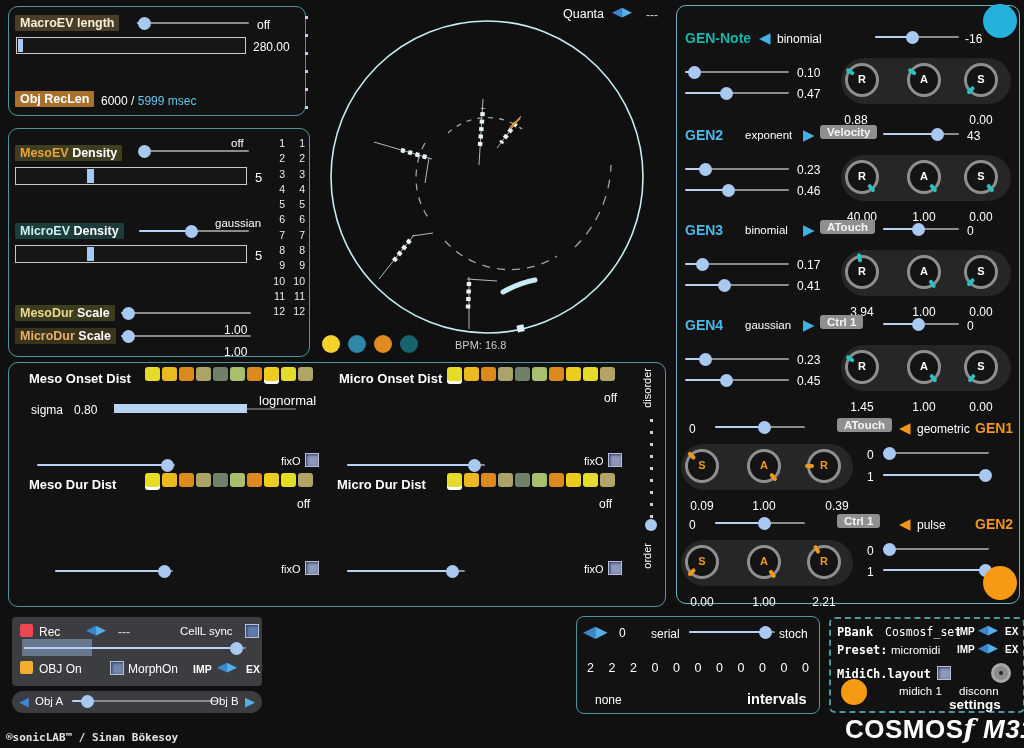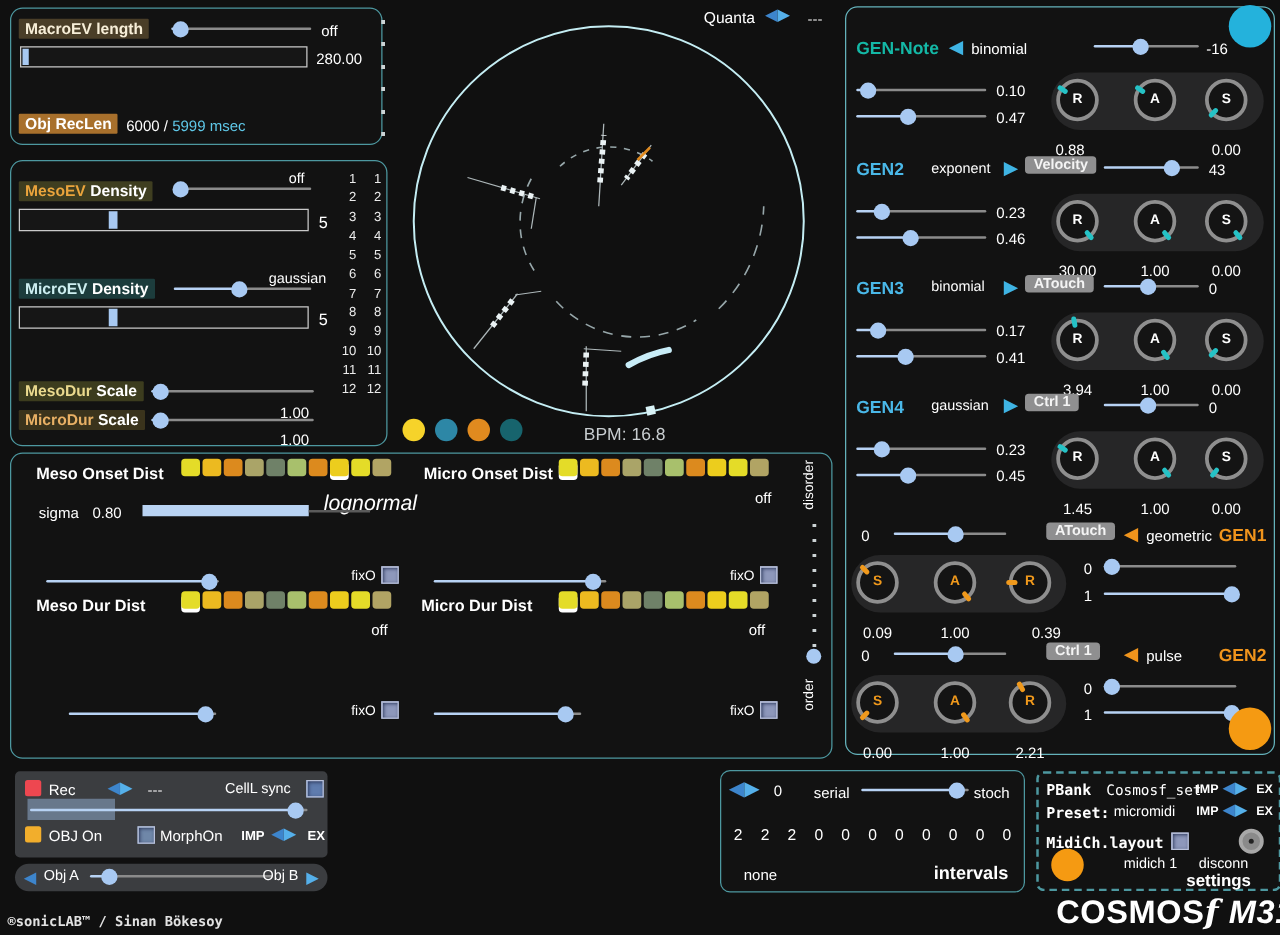--- a/index.html
+++ b/index.html
@@ -166,37 +166,37 @@
     <line x1="150" y1="272" x2="180" y2="274" stroke="#aeb8ba" stroke-width="1"></line>
     <path d="M 186 285 Q 202 276 218 273" stroke="#c8ecf7" stroke-width="5" fill="none" stroke-linecap="round"></path>
   </svg>
 
   <div class="dotrow" style="left:322px;top:335px;">
       <span style="background: rgb(246, 211, 42);"></span>
       <span style="background: rgb(45, 135, 166);"></span>
       <span style="background: rgb(224, 138, 31);"></span>
       <span style="background: rgb(23, 100, 109);"></span>
     </div>
-  <span class="t" style="left:455px;top:339px;color:#c8cdd0;font-size:14px;margin-left:12px;">BPM: 16.8</span>
+  <span class="t" style="left:455px;top:339px;color:#c8cdd0;font-size:11px;">BPM: 16.8</span>
 
   <div class="panel" style="left:8px;top:362px;width:656px;height:243px;">
     <span class="t" style="left:20px;top:8px;font-weight:bold;font-size:13px;">Meso Onset Dist</span>
     <div class="sqrow" style="left:136px;top:4px;">
         <span class="sq" style="background: rgb(228, 220, 40);"></span>
         <span class="sq" style="background: rgb(236, 186, 32);"></span>
         <span class="sq" style="background: rgb(220, 138, 30);"></span>
         <span class="sq" style="background: rgb(170, 164, 104);"></span>
         <span class="sq" style="background: rgb(111, 129, 104);"></span>
         <span class="sq" style="background: rgb(168, 192, 108);"></span>
         <span class="sq" style="background: rgb(220, 138, 30);"></span>
         <span class="sq sel" style="background: rgb(236, 205, 29);"></span>
         <span class="sq" style="background: rgb(228, 220, 40);"></span>
         <span class="sq" style="background: rgb(177, 164, 100);"></span>
       </div>
-    <span class="t" style="left:250px;top:30px;font-size:17px;font-style:italic;">lognormal</span>
+    <span class="t" style="left:250px;top:30px;font-size:13px;">lognormal</span>
     <span class="t" style="left:22px;top:40px;font-size:12px;">sigma</span>
     <span class="t" style="left:65px;top:40px;font-size:12px;">0.80</span>
     <div style="position:absolute;left:105px;top:41px;width:182px;height:10px;">
       <i style="position:absolute;left:0;top:0;width:73%;height:9px;background:#b9d3f3;"></i>
       <i style="position:absolute;left:73%;right:0;top:4px;height:2px;background:#5a5a5a;"></i>
     </div>
 
     <span class="t" style="left:330px;top:8px;font-weight:bold;font-size:13px;">Micro Onset Dist</span>
     <div class="sqrow" style="left:438px;top:4px;">
         <span class="sq sel" style="background: rgb(228, 220, 40);"></span>
@@ -306,21 +306,21 @@
         <span class="lt">R</span>
       </div>
     <div class="knob" style="left:230px;top:154px;">
         <i class="tickw" style="transform:rotate(140deg);"></i>
         <span class="lt">A</span>
       </div>
     <div class="knob" style="left:287px;top:154px;">
         <i class="tickw" style="transform:rotate(140deg);"></i>
         <span class="lt">S</span>
       </div>
-    <span class="kval" style="left:167px;top:204px;">30.00</span>
+    <span class="kval" style="left:167px;top:204px;">40.00</span>
     <span class="kval" style="left:229px;top:204px;">1.00</span>
     <span class="kval" style="left:286px;top:204px;">0.00</span>
 
     <span class="t" style="left:8px;top:216px;color:#4ab8e8;font-weight:bold;font-size:14px;">GEN3</span>
     <span class="t" style="left:68px;top:218px;font-size:11.5px;">binomial</span>
     <span class="arr" style="position:absolute;left:126px;top:216px;color:#3fb4e4;font-size:15px;">▶</span>
     <span class="btn" style="left:143px;top:214px;">ATouch</span>
     <div class="sl" style="left:206px;top:217px;width:76px;--p:48%;"></div>
     <span class="t" style="left:290px;top:218px;">0</span>
     <div class="sl" style="left:8px;top:252px;width:104px;--p:17%;"></div>

